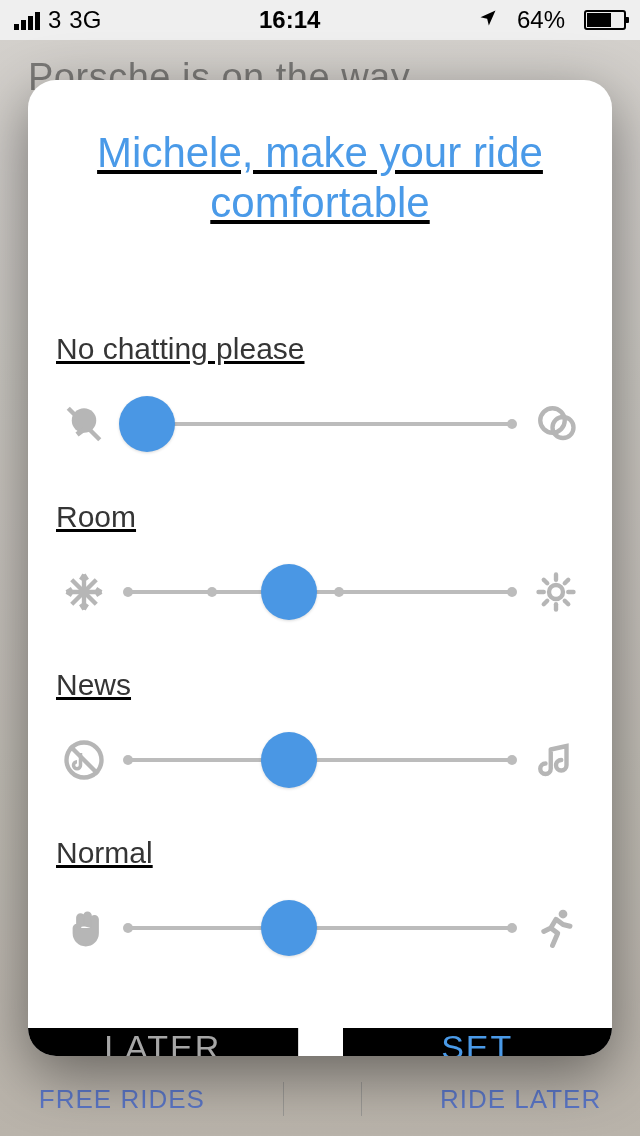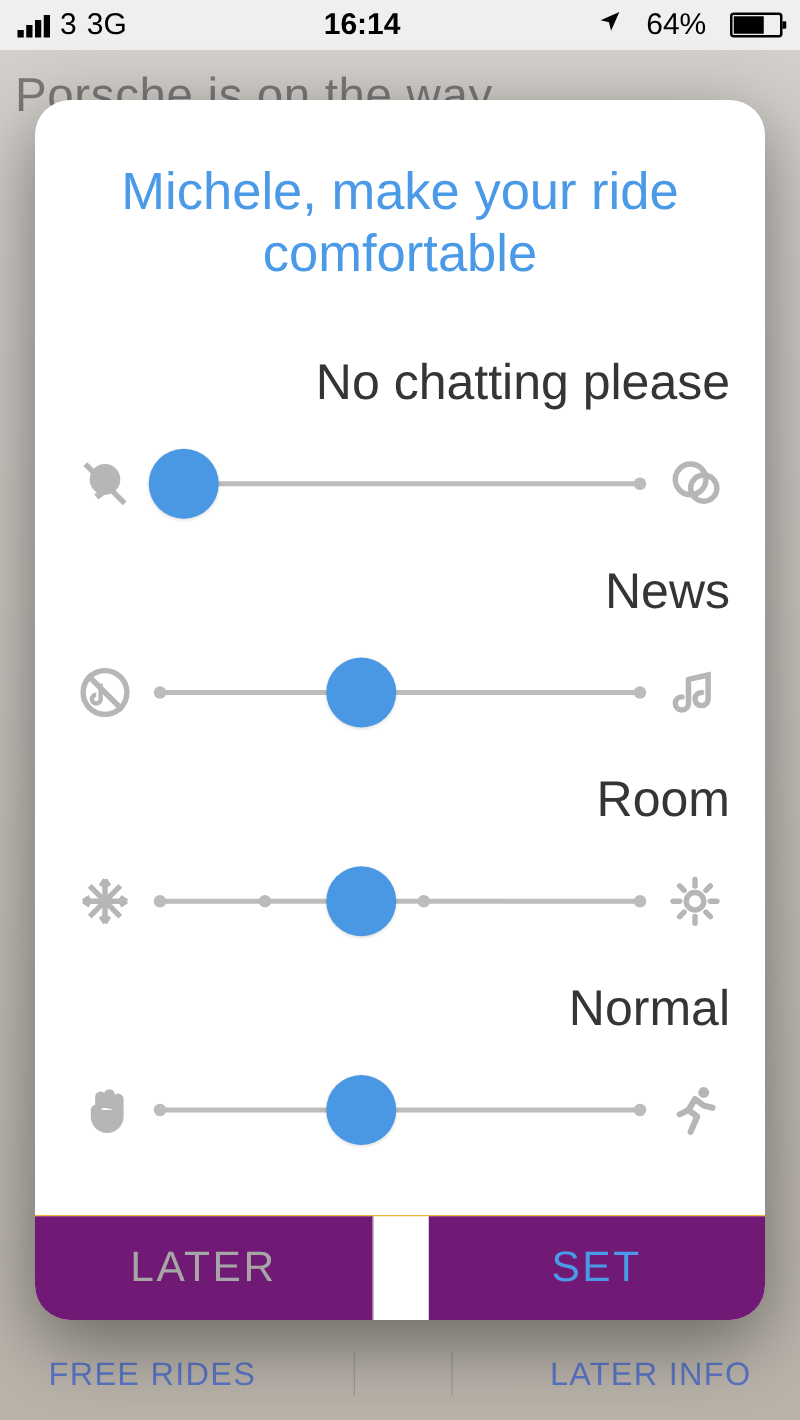--- a/index.html
+++ b/index.html
@@ -31,53 +31,54 @@
       position: relative; display: inline-block;
     }
     .battery::after {
       content: ''; position: absolute; right: -5px; top: 5px; width: 3px; height: 6px;
       background: #000; border-radius: 0 1px 1px 0;
     }
     .battery-fill { position: absolute; left: 1px; top: 1px; bottom: 1px; width: 64%; background: #000; }
 
     .bg-title {
       position: absolute; top: 56px; left: 0; right: 0;
-      text-align: left; padding-left: 12px; font-size: 38px; color: #333; font-weight: 300;
+      text-align: left; padding-left: 28px; font-size: 38px; color: #333; font-weight: 300;
       letter-spacing: 0.5px;
       opacity: 0.55;
     }
 
     .bottom-tabs {
       position: absolute; bottom: 20px; left: 0; right: 0;
       display: flex; justify-content: space-around; align-items: center;
       font-size: 26px; letter-spacing: 1px; color: #1d4ed8; opacity: 0.6;
     }
     .tab-sep { width: 1px; height: 34px; background: #888; }
 
     
     .modal {
       position: absolute; left: 28px; right: 28px; top: 80px; bottom: 80px;
       background: #fff; border-radius: 28px;
       box-shadow: 0 18px 60px rgba(0,0,0,0.45);
       display: flex; flex-direction: column;
       overflow: hidden;
     }
     .modal-body {
-      flex: 1; padding: 48px 28px 20px; display: flex; flex-direction: column;
+      flex: 1; padding: 48px 28px 36px; display: flex; flex-direction: column; text-decoration: underline;
     }
     .modal-title {
       font-size: 42px; font-weight: 300; color: #4a9ae8; text-align: center;
       line-height: 1.2; margin-bottom: 55px;
     }
     .pref {
       margin-bottom: 36px;
     }
     .pref-label {
-      text-align: right; font-size: 40px; color: #353535; font-weight: 300;
+      text-align: left; font-size: 30px; color: #353535; font-weight: 300;
       margin-bottom: 30px;
+      margin-top: 48px;
     }
     .pref-row {
       display: flex; align-items: center; gap: 16px; padding: 0 0px;
     }
     .icon-slot {
       width: 56px; height: 56px; display: flex; align-items: center; justify-content: center;
       color: #b6b6b6; flex-shrink: 0;
     }
     .icon-slot svg { width: 42px; height: 42px; }
     .track-wrap { flex: 1; position: relative; height: 56px; display: flex; align-items: center; }
@@ -96,21 +97,21 @@
 
     .modal-sep-top {
       height: 2px; background: #f3b537;
     }
     .modal-actions {
       display: flex; height: 100px;
     }
     .action-btn {
       flex: 1; display: flex; align-items: center; justify-content: center;
       font-size: 34px; letter-spacing: 2px; font-weight: 400;
-      background: #701a75; border: none; cursor: pointer;
+      background: #000000; border: none; cursor: pointer;
     }
     .action-later { color: #a6a6a6; border-right: 1px solid #d8d8d8; }
     .action-set { color: #4a9ae8; margin-left: 44px; }
   </style>
 </head>
 <body>
 
 <div class="bg"></div>
 
 <div class="bg-statusbar">
@@ -137,21 +138,21 @@
       </span>
   </div>
 </div>
 
 <div class="bg-title">Porsche is on the way</div>
 
 <div class="bottom-tabs">
   <span>FREE RIDES</span>
   <span class="tab-sep"></span>
   <span class="tab-sep"></span>
-  <span>LATER INFO</span>
+  <span>RIDE LATER</span>
 </div>
 
 <div class="modal">
   <div class="modal-body">
     <div class="modal-title">Michele, make your ride comfortable</div>
     <div id="prefs">
         <div class="pref">
           <div class="pref-label">No chatting please</div>
           <div class="pref-row">
             <div class="icon-slot">
@@ -162,42 +163,20 @@
             <div class="track-wrap">
               <div class="track">
                 <div class="tick" style="left: 0%;"></div>
                 <div class="tick" style="left: 100%;"></div>
                 <div class="thumb" style="left: 5%;"></div>
               </div>
             </div>
             <div class="icon-slot">
               <svg viewBox="0 0 24 24">
                 <use href="#i-chat"></use>
-              </svg>
-            </div>
-          </div>
-        </div>
-        <div class="pref">
-          <div class="pref-label">News</div>
-          <div class="pref-row">
-            <div class="icon-slot">
-              <svg viewBox="0 0 24 24">
-                <use href="#i-no-music"></use>
-              </svg>
-            </div>
-            <div class="track-wrap">
-              <div class="track">
-                <div class="tick" style="left: 0%;"></div>
-                <div class="tick" style="left: 100%;"></div>
-                <div class="thumb" style="left: 42%;"></div>
-              </div>
-            </div>
-            <div class="icon-slot">
-              <svg viewBox="0 0 24 24">
-                <use href="#i-music"></use>
               </svg>
             </div>
           </div>
         </div>
         <div class="pref">
           <div class="pref-label">Room</div>
           <div class="pref-row">
             <div class="icon-slot">
               <svg viewBox="0 0 24 24">
                 <use href="#i-snow"></use>
@@ -208,20 +187,42 @@
                 <div class="tick" style="left: 0%;"></div>
                 <div class="tick" style="left: 22%;"></div>
                 <div class="tick" style="left: 55%;"></div>
                 <div class="tick" style="left: 100%;"></div>
                 <div class="thumb" style="left: 42%;"></div>
               </div>
             </div>
             <div class="icon-slot">
               <svg viewBox="0 0 24 24">
                 <use href="#i-sun"></use>
+              </svg>
+            </div>
+          </div>
+        </div>
+        <div class="pref">
+          <div class="pref-label">News</div>
+          <div class="pref-row">
+            <div class="icon-slot">
+              <svg viewBox="0 0 24 24">
+                <use href="#i-no-music"></use>
+              </svg>
+            </div>
+            <div class="track-wrap">
+              <div class="track">
+                <div class="tick" style="left: 0%;"></div>
+                <div class="tick" style="left: 100%;"></div>
+                <div class="thumb" style="left: 42%;"></div>
+              </div>
+            </div>
+            <div class="icon-slot">
+              <svg viewBox="0 0 24 24">
+                <use href="#i-music"></use>
               </svg>
             </div>
           </div>
         </div>
         <div class="pref">
           <div class="pref-label">Normal</div>
           <div class="pref-row">
             <div class="icon-slot">
               <svg viewBox="0 0 24 24">
                 <use href="#i-hand"></use>

